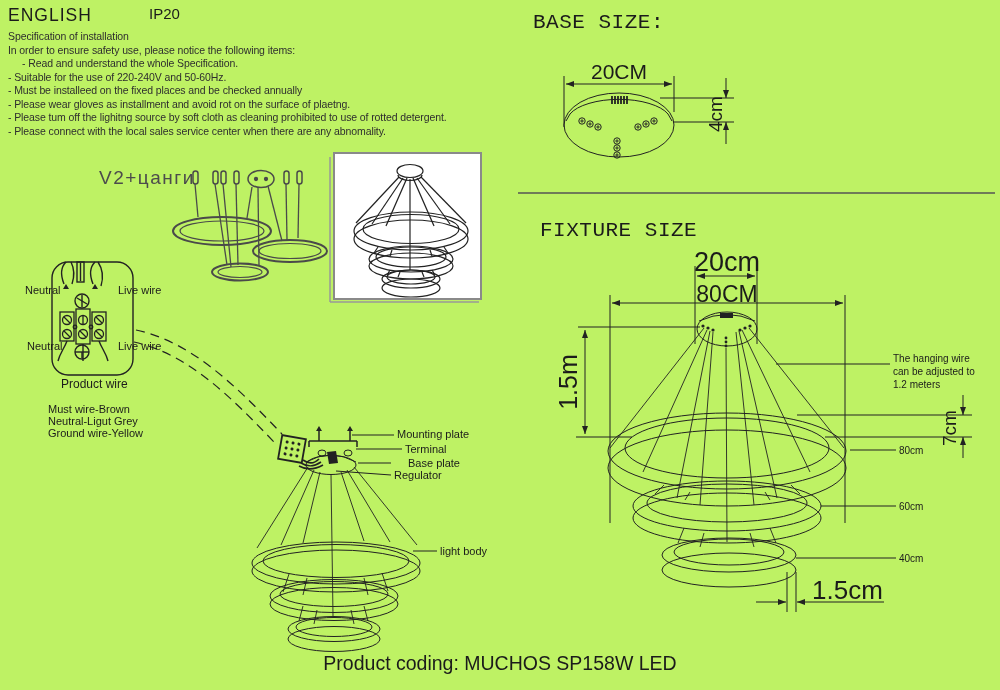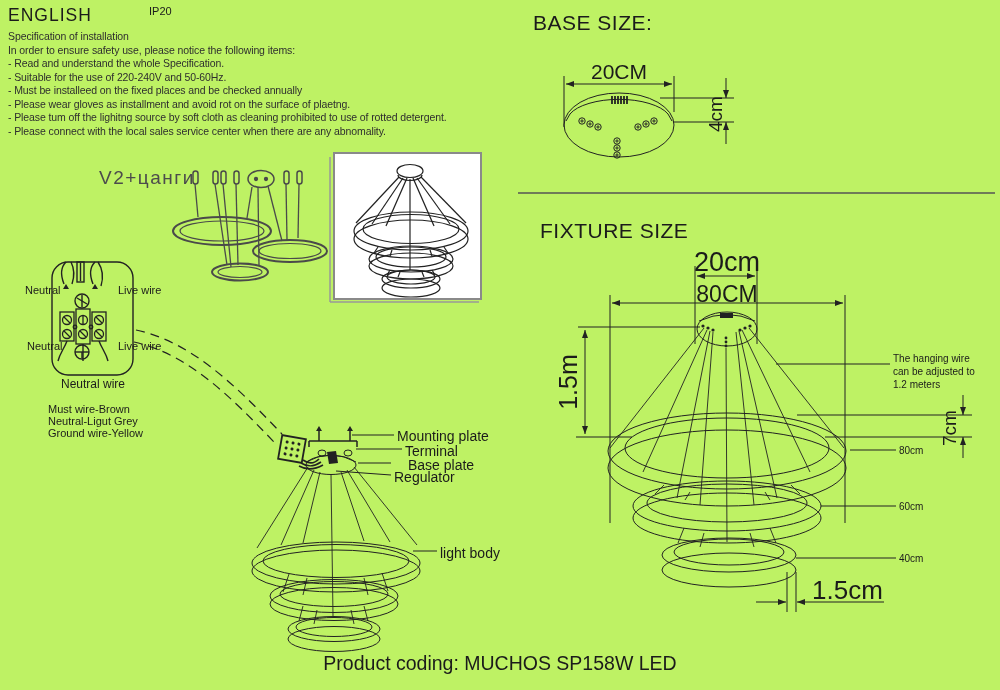--- a/index.html
+++ b/index.html
@@ -1,25 +1,25 @@
 <!DOCTYPE html>
 <html><head>
 <meta charset="utf-8">
 <style>
   html,body{margin:0;padding:0;background:#fff;}
   #root{position:relative;width:1000px;height:690px;background:#bef264;overflow:hidden;
         font-family:"Liberation Sans","DejaVu Sans",sans-serif;color:#1b1b1b;}
   #lineart{position:absolute;left:0;top:0;z-index:1;}
   .txt{position:absolute;z-index:2;white-space:nowrap;line-height:1.15;}
-  .h1{font-size:21px;letter-spacing:.5px;}
+  .h1{font-size:21px;letter-spacing:.5px;font-family:Liberation Mono, monospace;}
   .big{font-size:26px;}
   .rot{transform:translate(-50%,-50%) rotate(-90deg);transform-origin:center;}
   .ctr{transform:translateX(-50%);}
   .spec{font-size:10.5px;color:#2e2e2e;letter-spacing:-0.1px;}
-  .lbl{font-size:14px;}
+  .lbl{font-size:11px;}
   .wlbl{font-size:11px;}
   .ringlbl{font-size:10px;}
   .note{font-size:10px;white-space:normal;line-height:1.32;}
   .v2{font-size:19px;color:#4c4c4c;letter-spacing:1.5px;}
 </style>
 </head>
 <body>
 
 <div id="root">
 
@@ -317,42 +317,42 @@
       <line x1="796" y1="558" x2="896" y2="558"></line>
 
       <line x1="787" y1="572" x2="787" y2="612"></line>
       <line x1="796" y1="572" x2="796" y2="612"></line>
       <line x1="756" y1="602" x2="786" y2="602" marker-end="url(#arw)"></line>
       <line x1="884" y1="602" x2="797" y2="602" marker-end="url(#arw)"></line>
     </g>
   </svg>
 
   <div class="txt" style="left:8px;top:5px;font-size:17.5px;letter-spacing:1px;">ENGLISH</div>
-  <div class="txt" style="left:149px;top:5px;font-size:11px;">IP20</div>
+  <div class="txt" style="left:149px;top:5px;font-size:15px;">IP20</div>
 
   <div class="txt spec" style="left:8px;top:30px;">Specification of installation</div>
   <div class="txt spec" style="left:8px;top:43.5px;">In order to ensure safety use, please notice the following items:</div>
-  <div class="txt spec" style="left:8px;top:57px;">- Read and understand the whole Specification.</div>
+  <div class="txt spec" style="left:22px;top:57px;">- Read and understand the whole Specification.</div>
   <div class="txt spec" style="left:8px;top:70.5px;">- Suitable for the use of 220-240V and 50-60Hz.</div>
   <div class="txt spec" style="left:8px;top:84px;">- Must be installeed on the fixed places and be checked annually</div>
   <div class="txt spec" style="left:8px;top:97.5px;">- Please wear gloves as installment and avoid rot on the surface of plaetng.</div>
   <div class="txt spec" style="left:8px;top:111px;">- Please tum off the lighitng source by soft cloth as cleaning prohibited to use of rotted detergent.</div>
   <div class="txt spec" style="left:8px;top:124.5px;text-align:right;">- Please connect with the local sales service center when there are any abnomality.</div>
 
   <div class="txt h1" style="left:533px;top:11px;">BASE SIZE:</div>
   <div class="txt ctr" style="left:619px;top:60px;font-size:21px;">20CM</div>
   <div class="txt rot" style="left:716px;top:114px;font-size:19px;">4cm</div>
 
   <div class="txt v2" style="left:99px;top:167px;">V2+цанги</div>
 
   <div class="txt wlbl" style="left:25px;top:284px;">Neutral</div>
   <div class="txt wlbl" style="left:118px;top:284px;">Live wire</div>
   <div class="txt wlbl" style="left:27px;top:340px;">Neutral</div>
   <div class="txt wlbl" style="left:118px;top:340px;">Live wire</div>
-  <div class="txt" style="left:61px;top:378px;font-size:12px;">Neutral wire</div>
+  <div class="txt" style="left:61px;top:378px;font-size:12px;">Product wire</div>
   <div class="txt wlbl" style="left:48px;top:403px;">Must wire-Brown</div>
   <div class="txt wlbl" style="left:48px;top:415px;">Neutral-Ligut Grey</div>
   <div class="txt wlbl" style="left:48px;top:427px;">Ground wire-Yellow</div>
 
   <div class="txt lbl" style="left:397px;top:428px;">Mounting plate</div>
   <div class="txt lbl" style="left:405px;top:443px;">Terminal</div>
   <div class="txt lbl" style="left:408px;top:457px;">Base plate</div>
   <div class="txt lbl" style="left:394px;top:469px;">Regulator</div>
   <div class="txt lbl" style="left:440px;top:545px;">light body</div>
 

